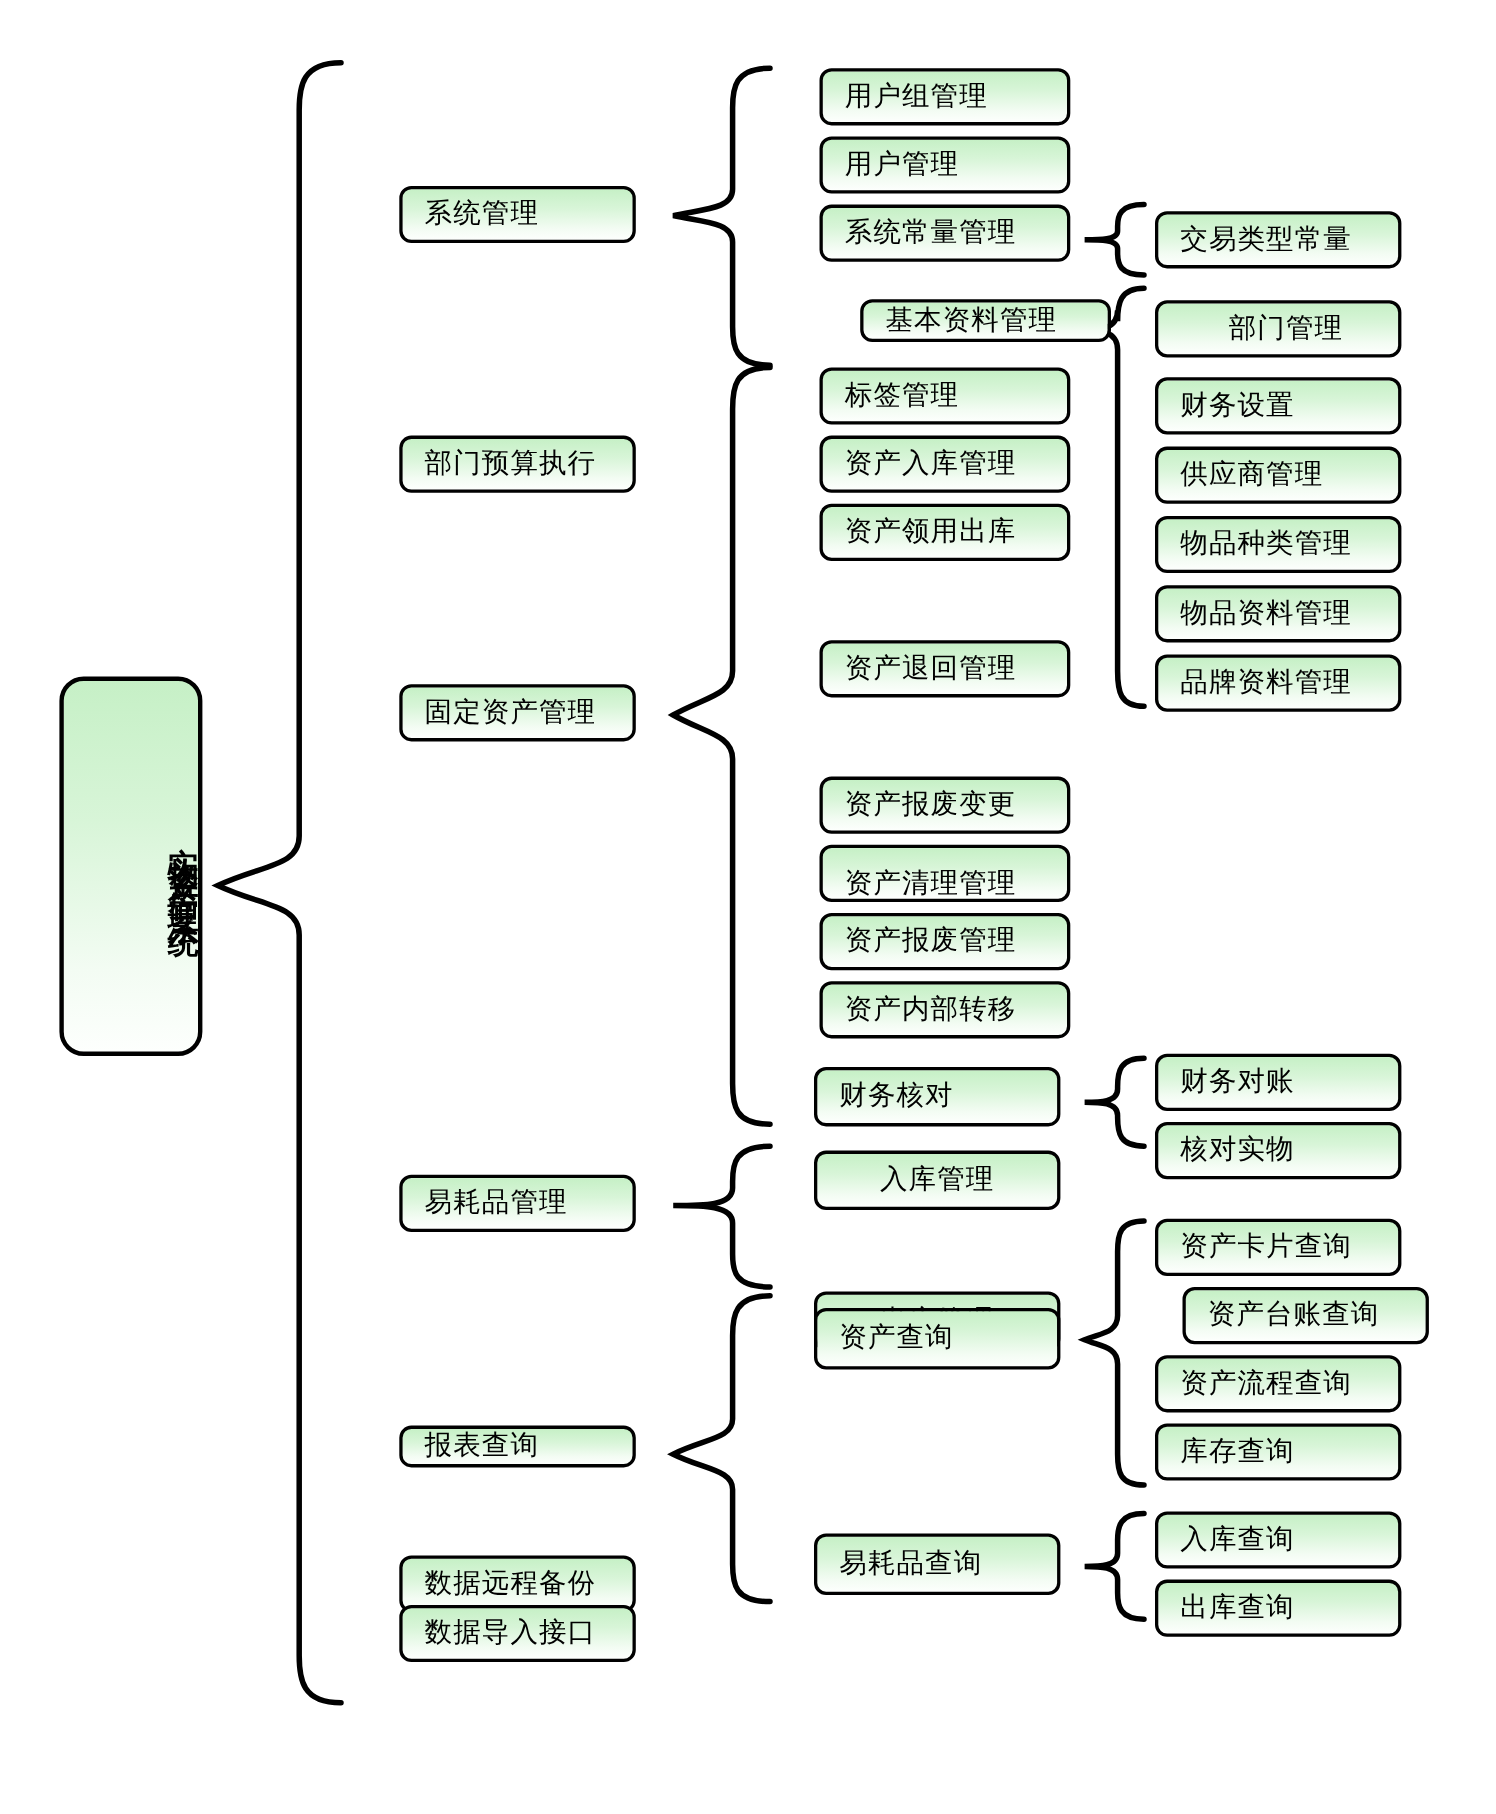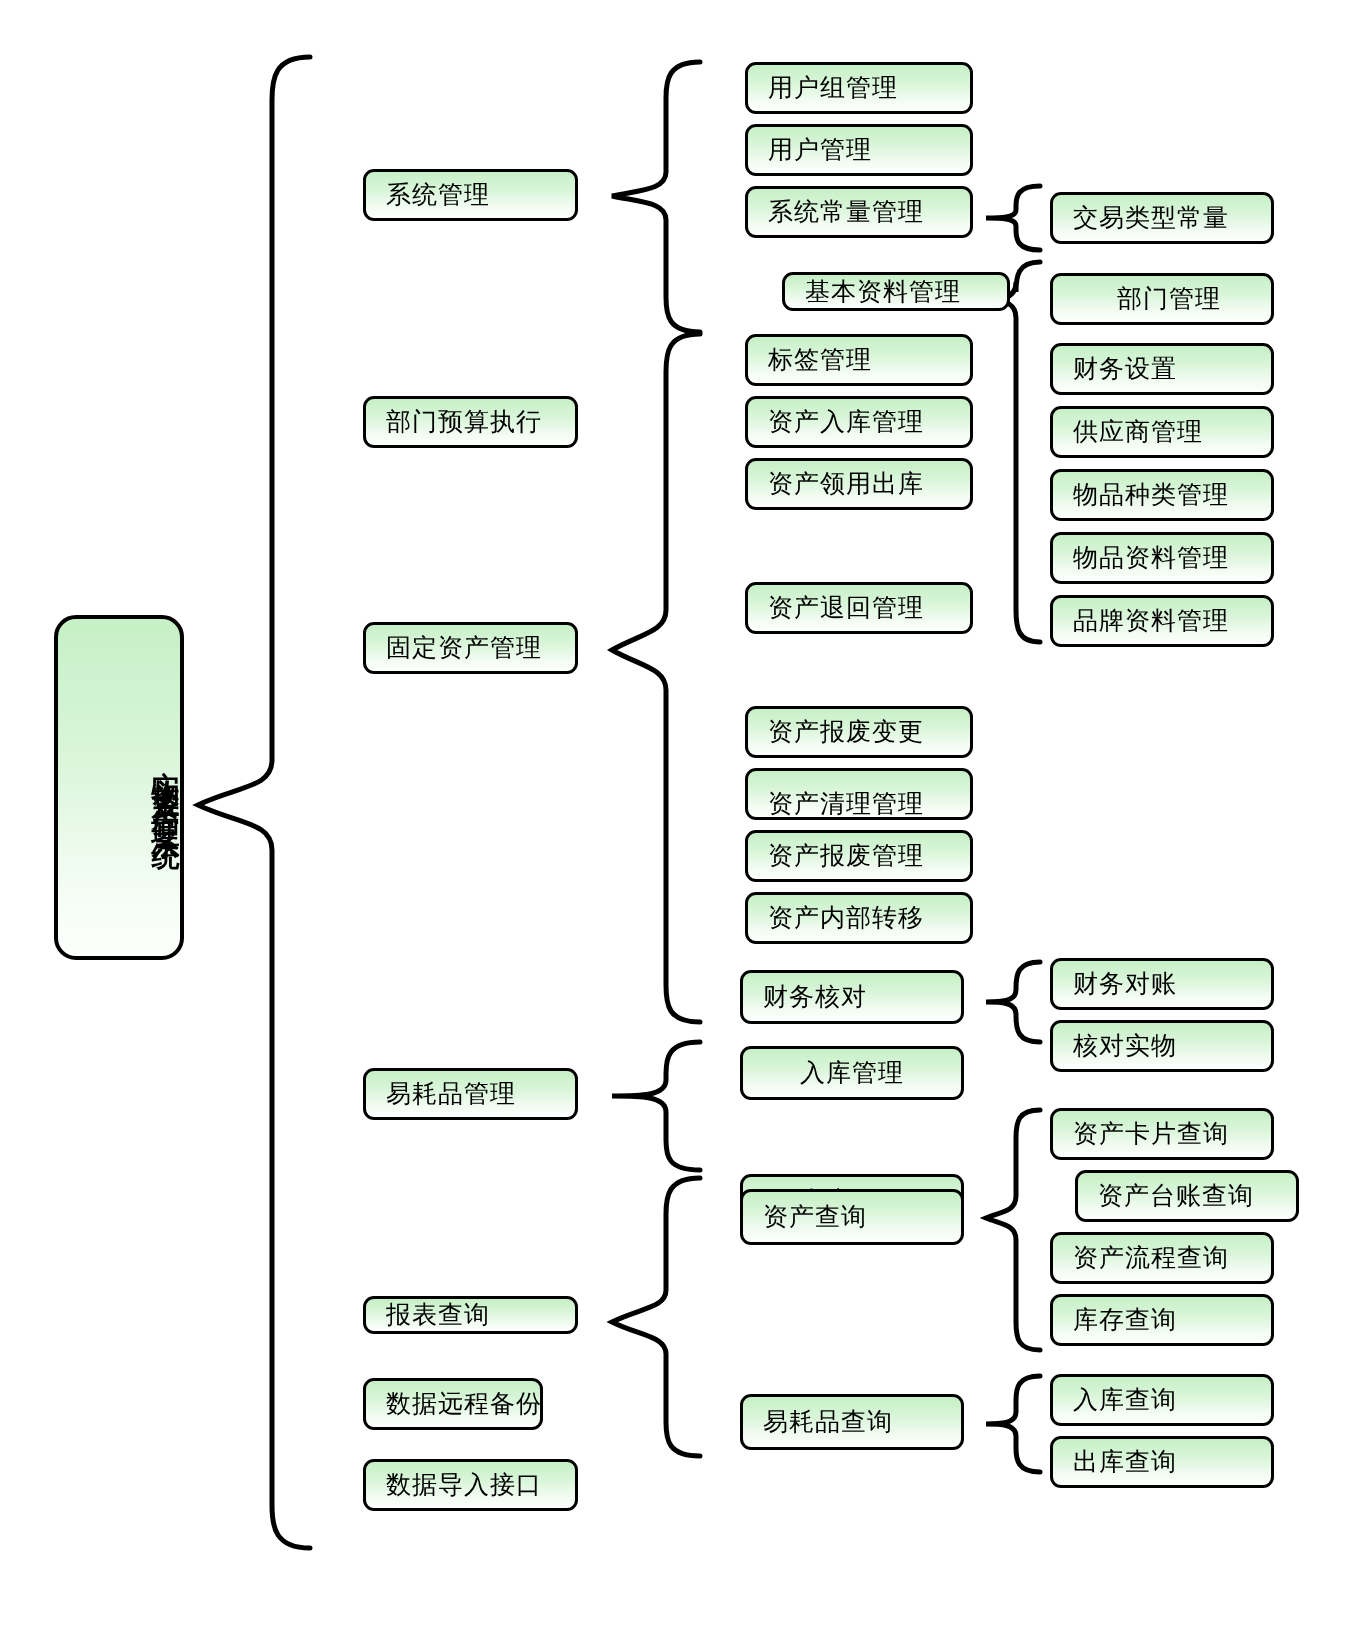--- a/index.html
+++ b/index.html
@@ -179,21 +179,21 @@
   </div>
   <div class="node" style="left:363px; top:622px; width:215px; height:52px;">
     <span class="label">固定资产管理</span>
   </div>
   <div class="node" style="left:363px; top:1068px; width:215px; height:52px;">
     <span class="label">易耗品管理</span>
   </div>
   <div class="node" style="left:363px; top:1296px; width:215px; height:38px;">
     <span class="label">报表查询</span>
   </div>
-  <div class="node" style="left:363px; top:1378px; width:180px; height:52px;">
+  <div class="node" style="left:363px; top:1414px; width:215px; height:52px;">
     <span class="label">数据远程备份</span>
   </div>
   <div class="node" style="left:363px; top:1459px; width:215px; height:52px;">
     <span class="label">数据导入接口</span>
   </div>
 
   <div class="node" style="left:745px; top:62px; width:228px; height:52px;">
     <span class="label">用户组管理</span>
   </div>
   <div class="node" style="left:745px; top:124px; width:228px; height:52px;">

